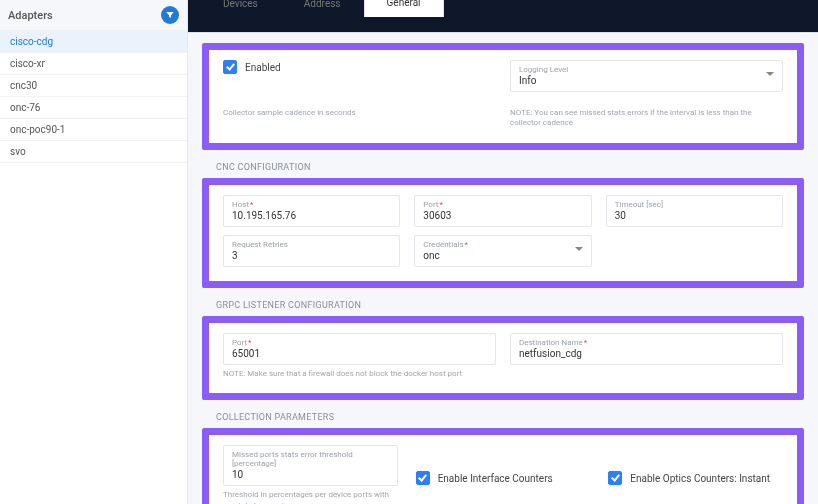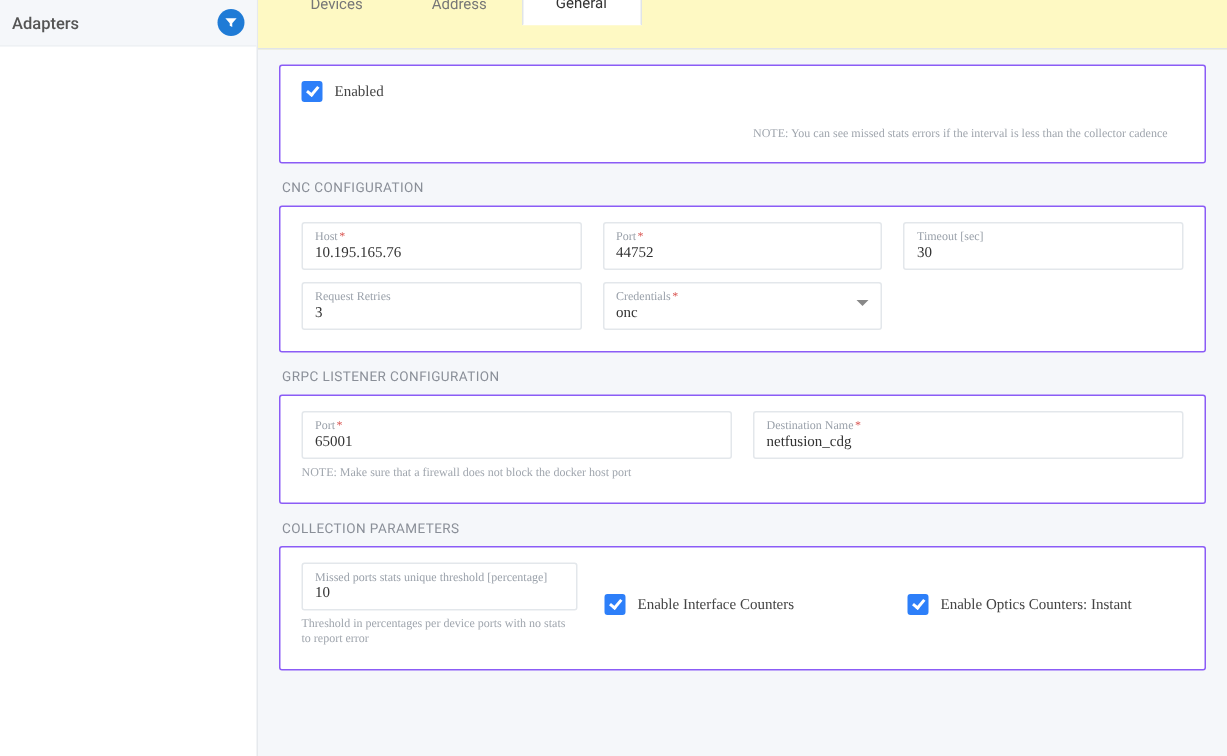--- a/index.html
+++ b/index.html
@@ -9,21 +9,21 @@
     background: #f5f7fa;
     color: #333;
     width: 818px;
     height: 504px;
     overflow: hidden;
   }
   .app { display: flex; height: 100%; }
 
   
   .sidebar {
-    width: 172px;
+    width: 188px;
     background: #fff;
     border-right: 1px solid #e6e9ed;
     display: flex;
     flex-direction: column;
   }
   .sidebar-header {
     display: flex;
     align-items: center;
     justify-content: space-between;
     padding: 6px 8px;
@@ -57,21 +57,21 @@
   .sidebar-item.active {
     background: #eaf2fb;
     color: #1f7bd6;
   }
 
   
   .content { flex: 1; display: flex; flex-direction: column; overflow: hidden; }
   .tabbar {
     display: flex;
     align-items: flex-end;
-    background: #fef9c3;
+    background: #0f172a;
     padding: 16px 12px;
     border-bottom: 1px solid #e0e4e8;
     height: 30px;
   }
   .tab {
     padding: 8px 22px;
     font-size: 10px;
     color: #777;
     cursor: pointer;
     border: 1px solid transparent;
@@ -88,32 +88,31 @@
   }
 
   .pane {
     flex: 1;
     overflow-y: auto;
     padding: 10px 14px 20px 14px;
   }
 
   .card {
     background: #fff;
-    border: 1px solid #8b5cf6;
+    border: 7px solid #8b5cf6;
     border-radius: 2px;
     padding: 10px 14px 14px 14px;
     margin-bottom: 12px;
-    font-family: Liberation Serif, serif;
   }
   .section-title {
     font-size: 9px;
     letter-spacing: 0.3px;
     color: #8a8f98;
     text-transform: uppercase;
-    margin: 12px 2px 6px 2px;
+    margin: 12px 2px 6px 14px;
   }
 
   .row { display: flex; gap: 14px; }
   .col { flex: 1; min-width: 0; }
 
   .cb-row { display: flex; align-items: center; gap: 8px; }
   .checkbox {
     width: 14px; height: 14px;
     border: 1px solid #b8c2cc;
     border-radius: 2px;
@@ -185,63 +184,79 @@
 
   <aside class="sidebar">
     <div class="sidebar-header">
       <span class="sidebar-title">Adapters</span>
       <span class="filter-btn">
         <svg viewBox="0 0 24 24">
             <path d="M3 5h18l-7 8v6l-4-2v-4z"></path>
           </svg>
       </span>
     </div>
+    <ul class="sidebar-list">
+      <li class="sidebar-item active">cisco-cdg</li>
+      <li class="sidebar-item">cisco-xr</li>
+      <li class="sidebar-item">cnc30</li>
+      <li class="sidebar-item">onc-76</li>
+      <li class="sidebar-item">onc-poc90-1</li>
+      <li class="sidebar-item">svo</li>
+    </ul>
   </aside>
 
   <div class="content">
     <div class="tabbar">
       <div class="tab">Devices</div>
       <div class="tab">Address</div>
       <div class="tab active">General</div>
     </div>
 
     <div class="pane">
 
       <div class="card">
         <div class="row">
           <div class="col">
             <div class="cb-row">
               <span class="checkbox checked"></span>
               <span class="cb-label">Enabled</span>
             </div>
           </div>
+          <div class="col">
+            <div class="field">
+              <span class="field-label">Logging Level</span>
+              <span class="field-value">Info</span>
+              <span class="select-caret"></span>
+            </div>
+          </div>
         </div>
 
         <div class="row" style="margin-top:12px;">
           <div class="col">
+            <div class="note">Collector sample cadence in seconds</div>
           </div>
           <div class="col">
             <div class="note">NOTE: You can see missed stats errors if the interval is less than the collector cadence</div>
           </div>
         </div>
       </div>
 
       <div class="section-title">CNC CONFIGURATION</div>
       <div class="card">
         <div class="row">
           <div class="col">
             <div class="field">
               <span class="field-label req">Host</span>
               <span class="field-value">10.195.165.76</span>
             </div>
           </div>
           <div class="col">
             <div class="field">
               <span class="field-label req">Port</span>
-              <span class="field-value">44752</span>
+              <span class="field-value">30603</span>
             </div>
           </div>
           <div class="col">
             <div class="field">
               <span class="field-label">Timeout [sec]</span>
               <span class="field-value">30</span>
             </div>
           </div>
         </div>
         <div class="row" style="margin-top:8px;align-items:flex-end;">
@@ -280,21 +295,21 @@
           </div>
         </div>
       </div>
 
       <div class="section-title">COLLECTION PARAMETERS</div>
       <div class="card">
         <div class="params-grid">
 
           <div>
             <div class="field">
-              <span class="field-label">Missed ports stats unique threshold [percentage]</span>
+              <span class="field-label">Missed ports stats error threshold [percentage]</span>
               <span class="field-value">10</span>
             </div>
             <div class="note">Threshold in percentages per device ports with no stats to report error</div>
           </div>
           <div class="cb-row">
             <span class="checkbox checked"></span>
             <span class="cb-label">Enable Interface Counters</span>
           </div>
           <div class="cb-row">
             <span class="checkbox checked"></span>

